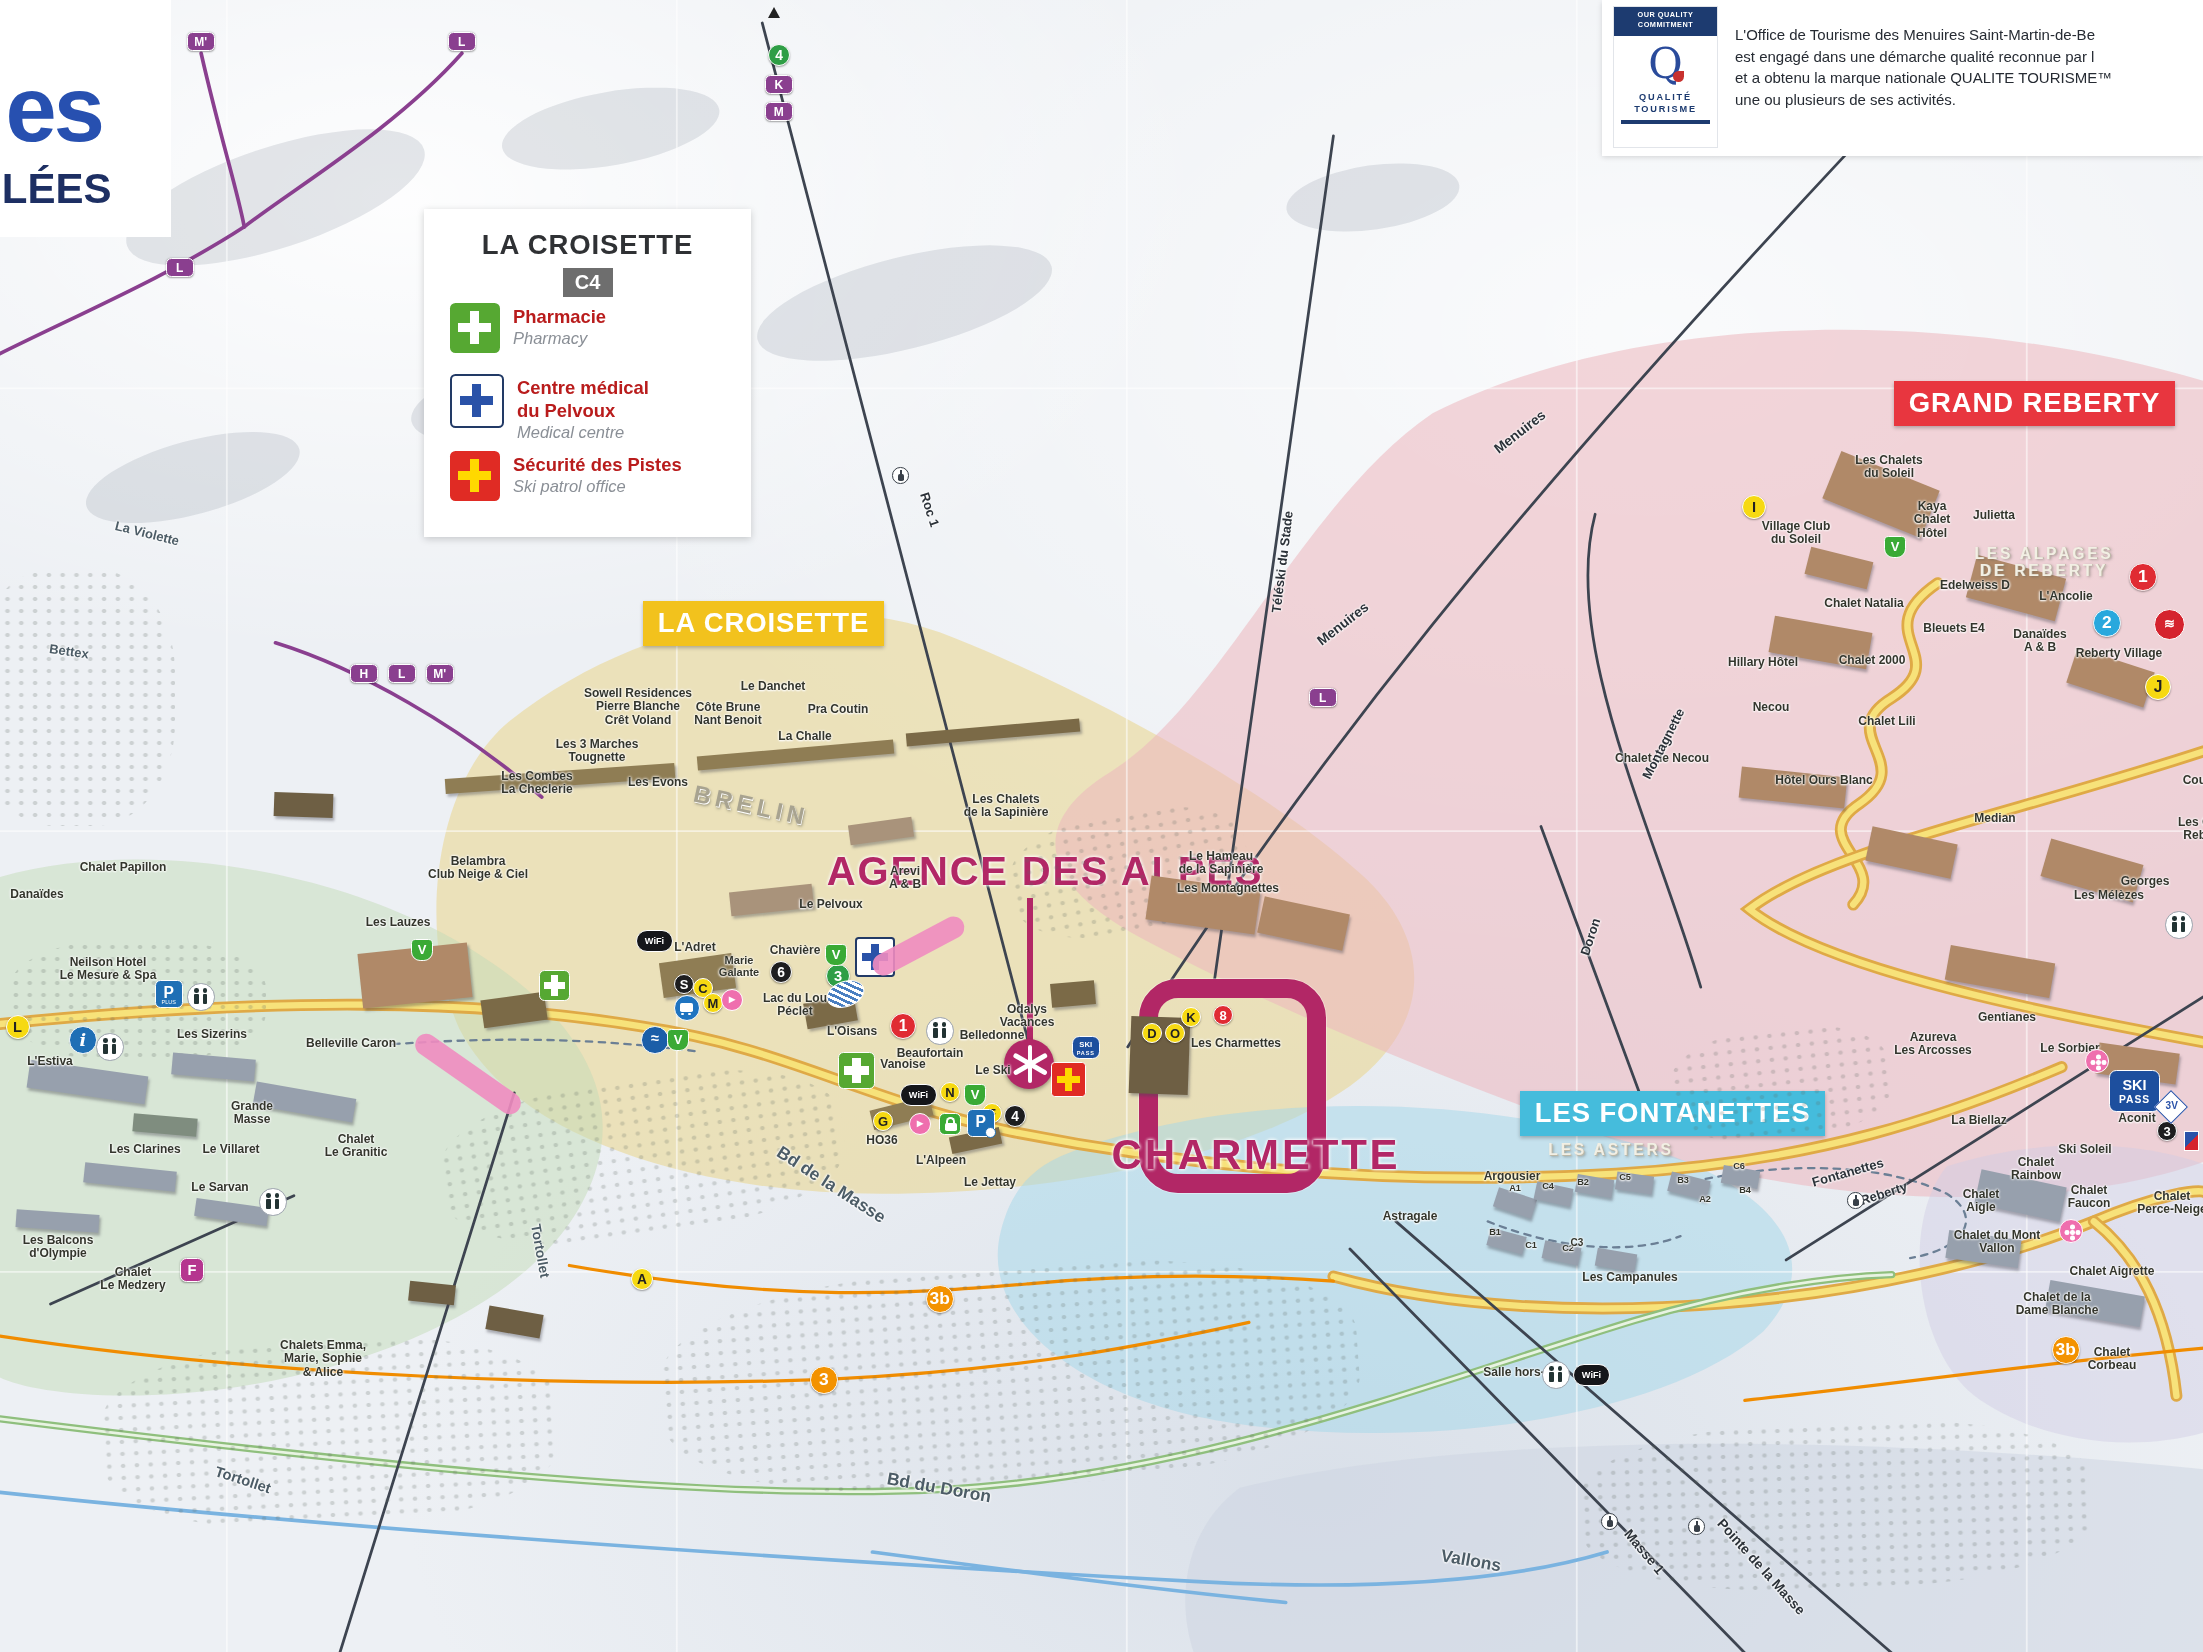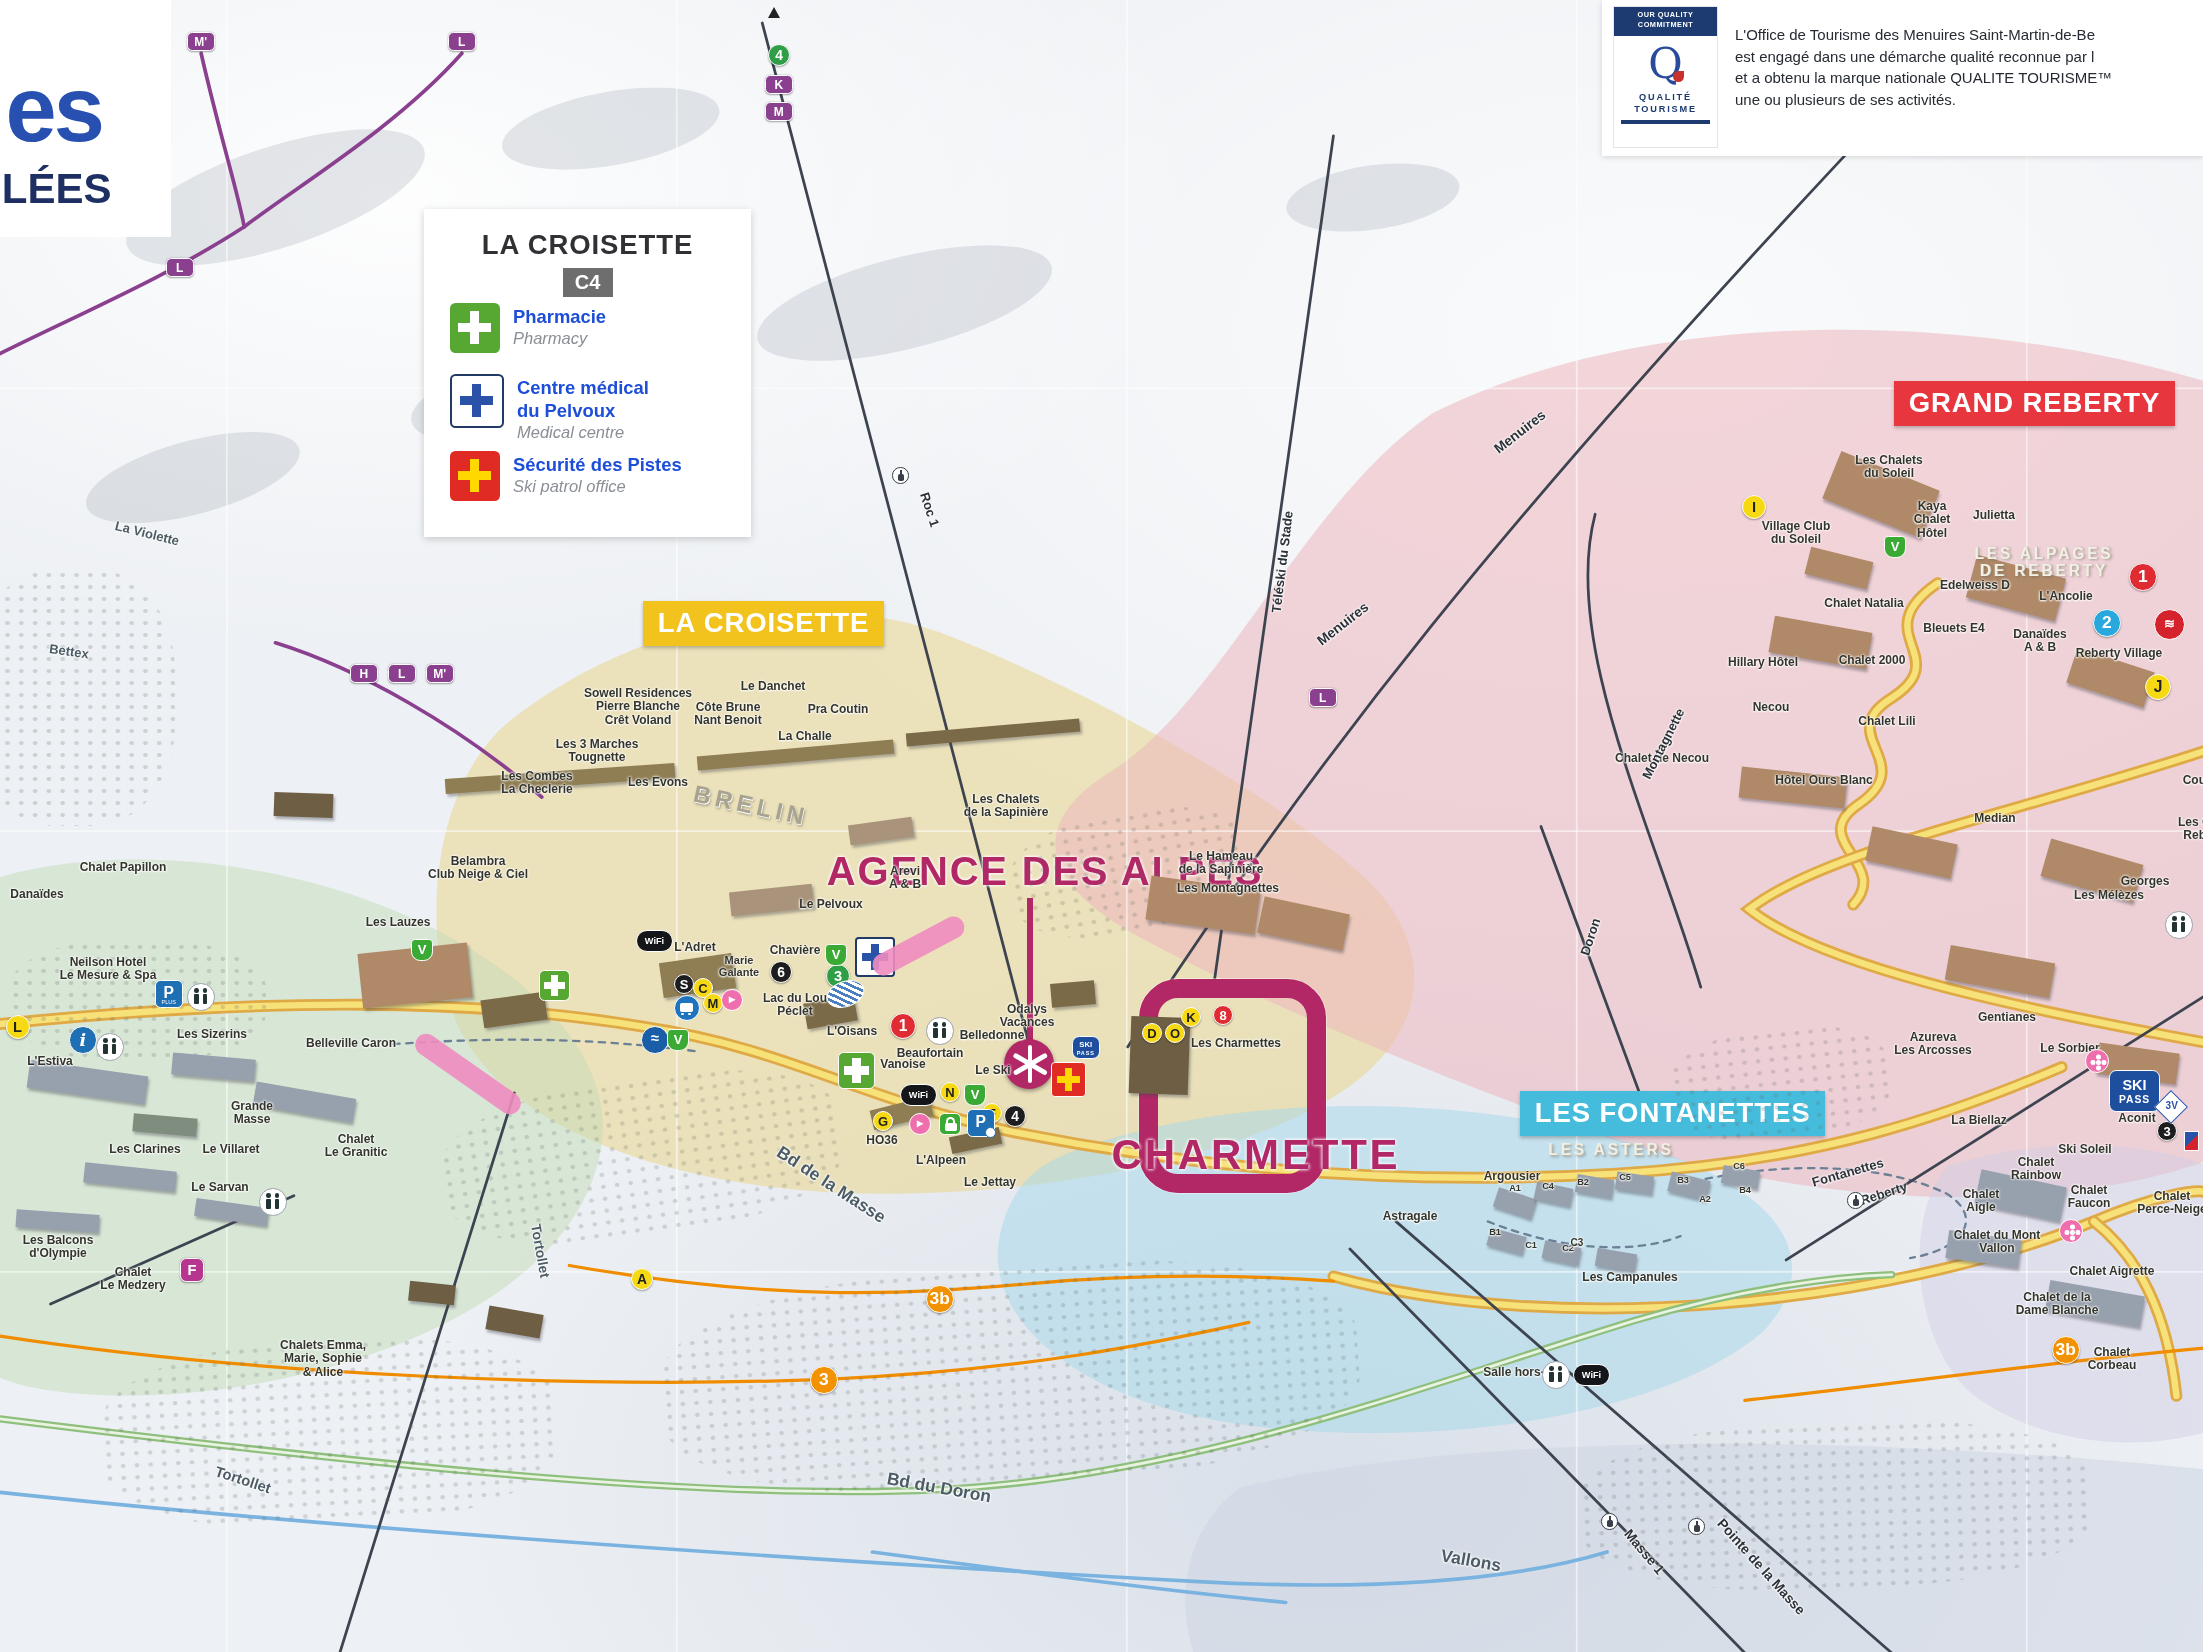--- a/index.html
+++ b/index.html
@@ -37,21 +37,21 @@
   .lico{width:50px;height:50px;border-radius:5.5px;position:relative;flex:0 0 50px;}
   .lico b{position:absolute;background:#fff;}
   .lico .h{left:8.3px;top:20px;width:33px;height:9.2px;}
   .lico .v{left:20px;top:8.3px;width:9.2px;height:33px;}
   .lico.ph{background:#56a832;}
   .lico.md{background:#fff;border:2.8px solid #223a66;}
   .lico.md b{background:#2a52a8;}
   .lico.pt{background:#e02b24;}
   .lico.pt b{background:#ffd800;}
   .ltxt{margin-left:13px;padding-top:1.8px;}
-  .ltxt .fr{font-size:18.4px;font-weight:700;color:#1d4ed8;line-height:1.25;}
+  .ltxt .fr{font-size:18.4px;font-weight:700;color:#b91c1c;line-height:1.25;}
   .ltxt .en{font-size:16.5px;font-style:italic;color:#8a8f96;line-height:1.3;}
   
   #logo{position:absolute;left:0;top:0;width:171px;height:237px;background:#fff;}
   #logo .l1{position:absolute;left:5.5px;top:57px;font-size:92px;font-weight:800;color:#2750b0;letter-spacing:-2.8px;}
   #logo .l2{position:absolute;left:1.8px;top:165px;font-size:42px;font-weight:800;color:#1d2f63;letter-spacing:0px;}
   
   #quality{position:absolute;left:1602px;top:0;width:601px;height:156px;background:#fff;
        box-shadow:0 1.8px 5.5px rgba(0,0,0,.15);}
   #qcard{position:absolute;left:11px;top:5.5px;width:103px;height:140px;background:#fff;border:0.9px solid #e2e5ea;}
   #qband{height:29px;background:#1d3b70;color:#fff;font-size:7.3px;font-weight:700;text-align:center;

